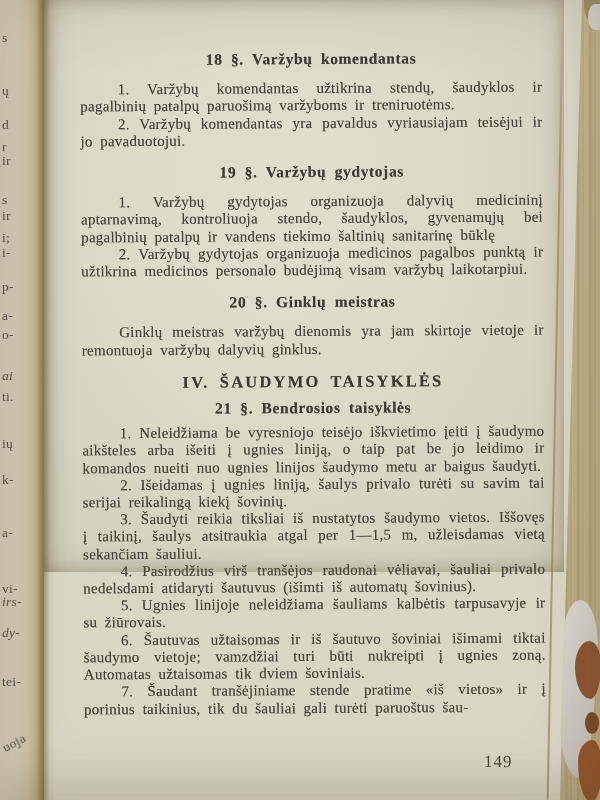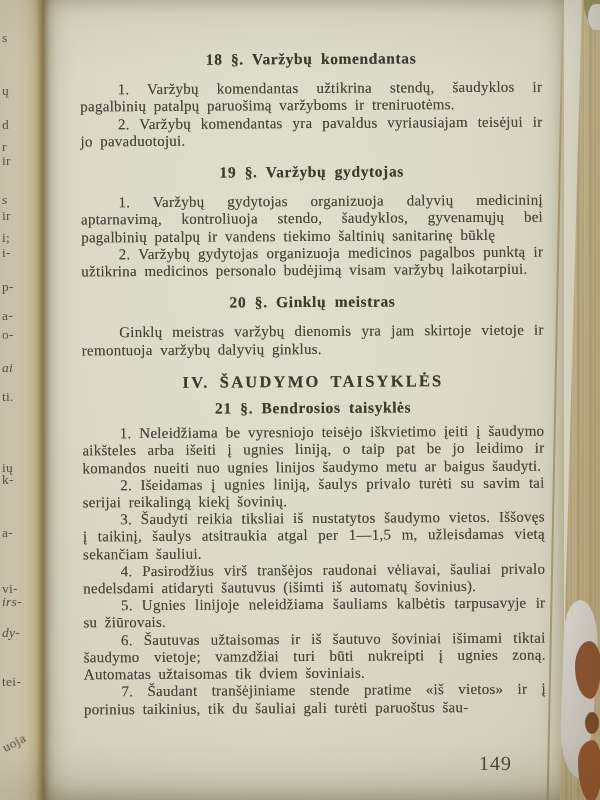--- a/index.html
+++ b/index.html
@@ -31,21 +31,21 @@
   .crease {
     position: absolute; left: 36px; top: 0;
     width: 18px; height: 800px;
     background: linear-gradient(90deg,
       rgba(110,95,60,0) 0%, rgba(95,80,45,.45) 45%, rgba(110,95,60,.1) 75%, rgba(110,95,60,0) 100%);
     z-index: 3;
   }
   
   .page {
     position: absolute; left: 44px; top: 0;
-    width: 520px; height: 800px;
+    width: 520px; height: 572px;
     background: radial-gradient(ellipse at 45% 32%,
       #e0decd 0%, #dbd9c6 50%, #d2d0bc 85%, #cbc8b2 100%);
     box-shadow:
       inset 16px 0 26px -14px rgba(100,85,50,.45),
       inset -14px 0 20px -12px rgba(120,100,60,.38),
       inset 0 -16px 22px -12px rgba(100,90,55,.28),
       inset 0 14px 20px -12px rgba(110,100,65,.18);
   }
   .content {
     position: absolute; left: 38px; top: 50px;
@@ -76,21 +76,21 @@
   h2.sect { margin: 14px 0 13px; }
   h2.first { margin-top: 0; }
   h2.chapter {
     font-size: 16.5px;
     letter-spacing: 2.2px;
     margin: 15px 0 9px;
   }
   h2.sub { margin: 0 0 8px; }
   .page-number {
     position: absolute; right: 52px; top: 752px;
-    font-size: 20px; color: #4a473e;
+    font-size: 17px; color: #4a473e;
     letter-spacing: 1px;
     transform: rotate(-0.35deg);
   }
   
   .right-edges {
     position: absolute; right: 0; top: 0;
     width: 40px; height: 800px;
     background:
       linear-gradient(180deg, rgba(150,130,85,.05), rgba(140,120,75,.22)),
       repeating-linear-gradient(90deg,
@@ -168,23 +168,23 @@
       <span style="top: 117px;">d</span>
       <span style="top: 139px;">r</span>
       <span style="top: 153px;">ir</span>
       <span style="top: 192px;">s</span>
       <span style="top: 208px;">ir</span>
       <span style="top: 230px;">i;</span>
       <span style="top: 245px;">i-</span>
       <span style="top: 279px;">p-</span>
       <span style="top: 308px;">a-</span>
       <span style="top: 327px;">o-</span>
-      <span style="top: 360px; font-style: italic;">ai</span>
+      <span style="top: 368px; font-style: italic;">ai</span>
       <span style="top: 373px; margin-top: 16px;">ti.</span>
-      <span style="top: 460px;">ių</span>
+      <span style="top: 436px;">ių</span>
       <span style="top: 472px;">k-</span>
       <span style="top: 525px;">a-</span>
       <span style="top: 581px;">vi-</span>
       <span style="top: 594px; font-style: italic;">irs-</span>
       <span style="top: 625px; font-style: italic;">dy-</span>
       <span style="top: 674px;">tei-</span>
       <span style="top: 735px; transform: rotate(-28deg);">uoja</span>
     </div>
 
   <div class="crease"></div>

